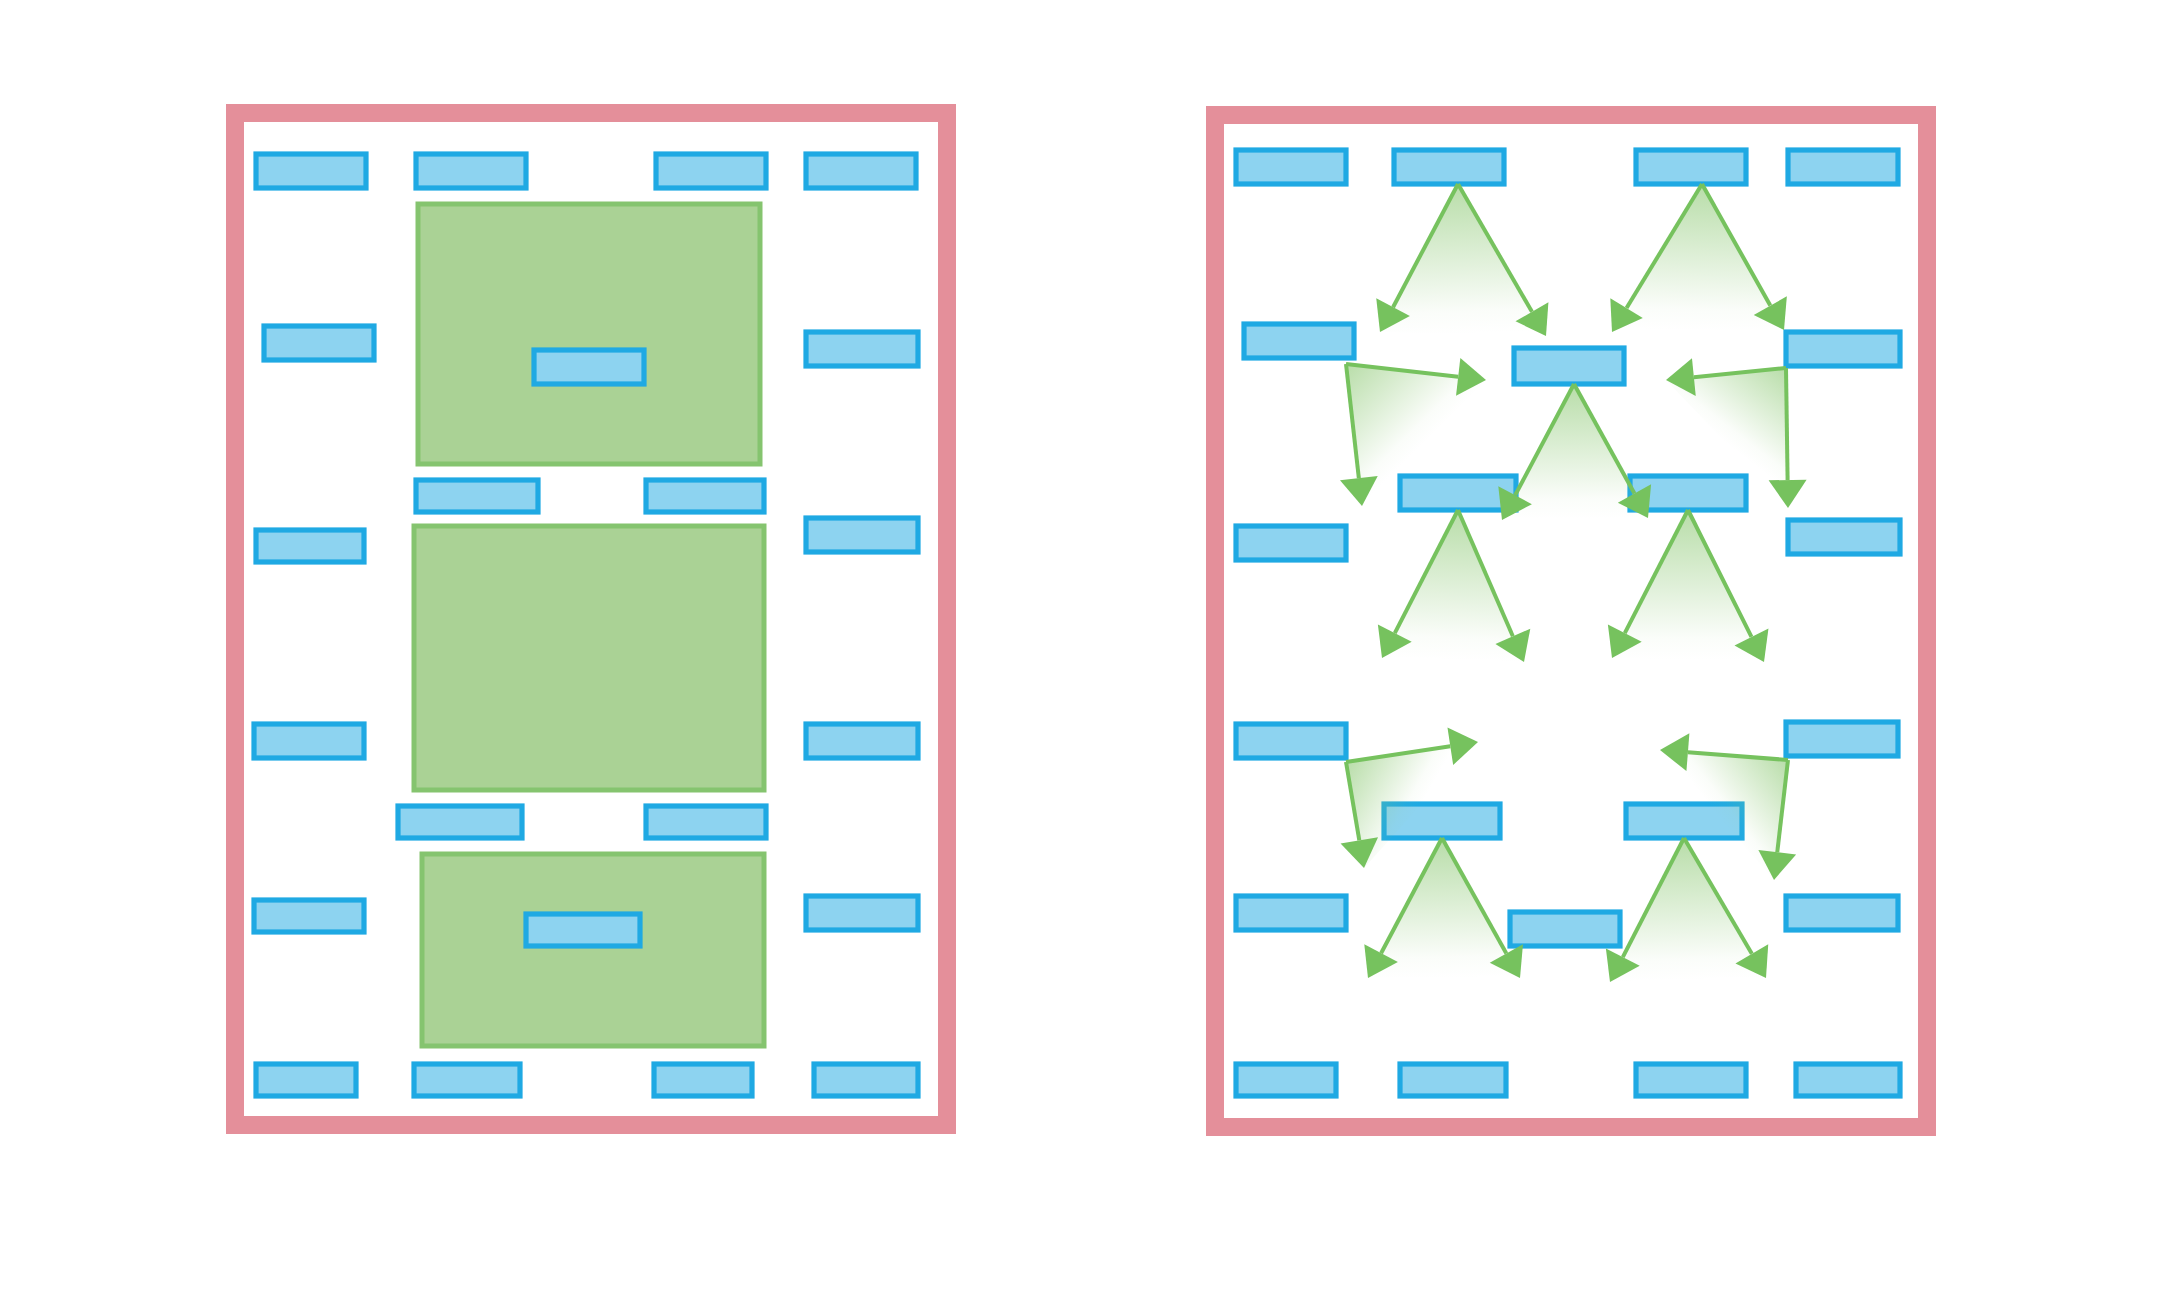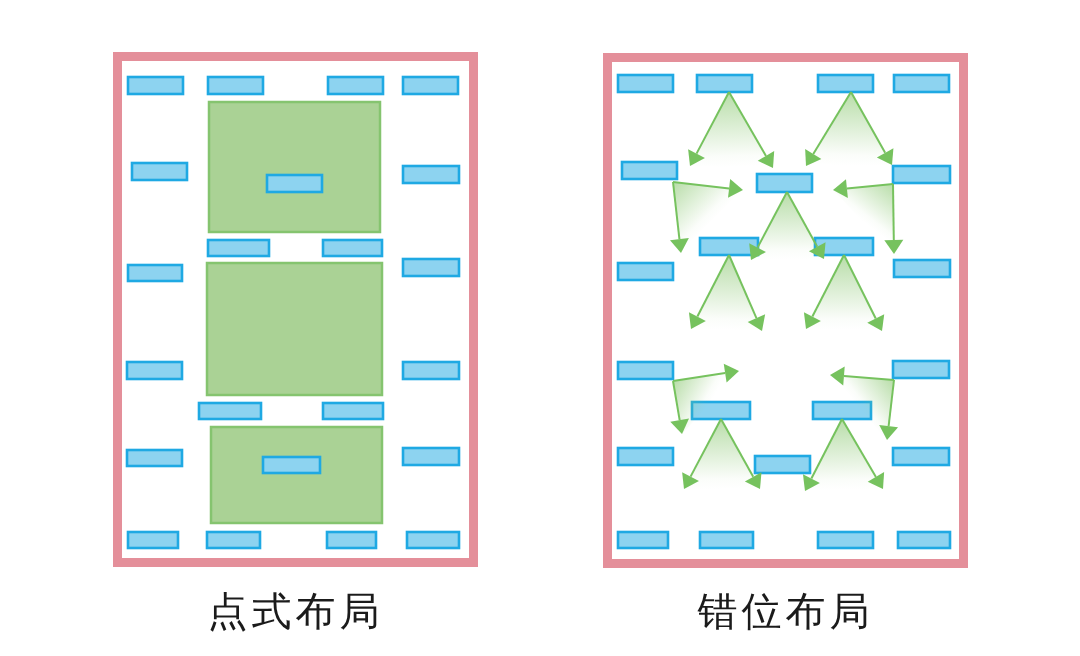--- a/index.html
+++ b/index.html
@@ -223,17 +223,15 @@
         <g>
           <path d="M 239 366 L 202 438 L 280 436 Z" fill="url(#R-fan-grad-10)"></path>
           <line x1="239" y1="366" x2="208.39896413103338" y2="425.5479616909621" stroke="#76c25e" stroke-width="2"></line>
           <path d="M 202 438 L 199.94936670704337 421.20580745918943 L 216.8485615550234 429.89011592273476 Z" fill="#76c25e"></path>
           <line x1="239" y1="366" x2="272.92435643890417" y2="423.9196329444705" stroke="#76c25e" stroke-width="2"></line>
           <path d="M 280 436 L 264.7269645083663 428.72096250378553 L 281.12174836944206 419.11830338515546 Z" fill="#76c25e"></path>
         </g>
       </svg>
   </div>
 
-  <div class="caption" style="left:113px; top:584px; width:365px;">点式布局</div>
-
-  <div class="caption" style="left:603px; top:584px; width:365px;">错位布局</div>
+
 
 </div>
 
 </body></html>

